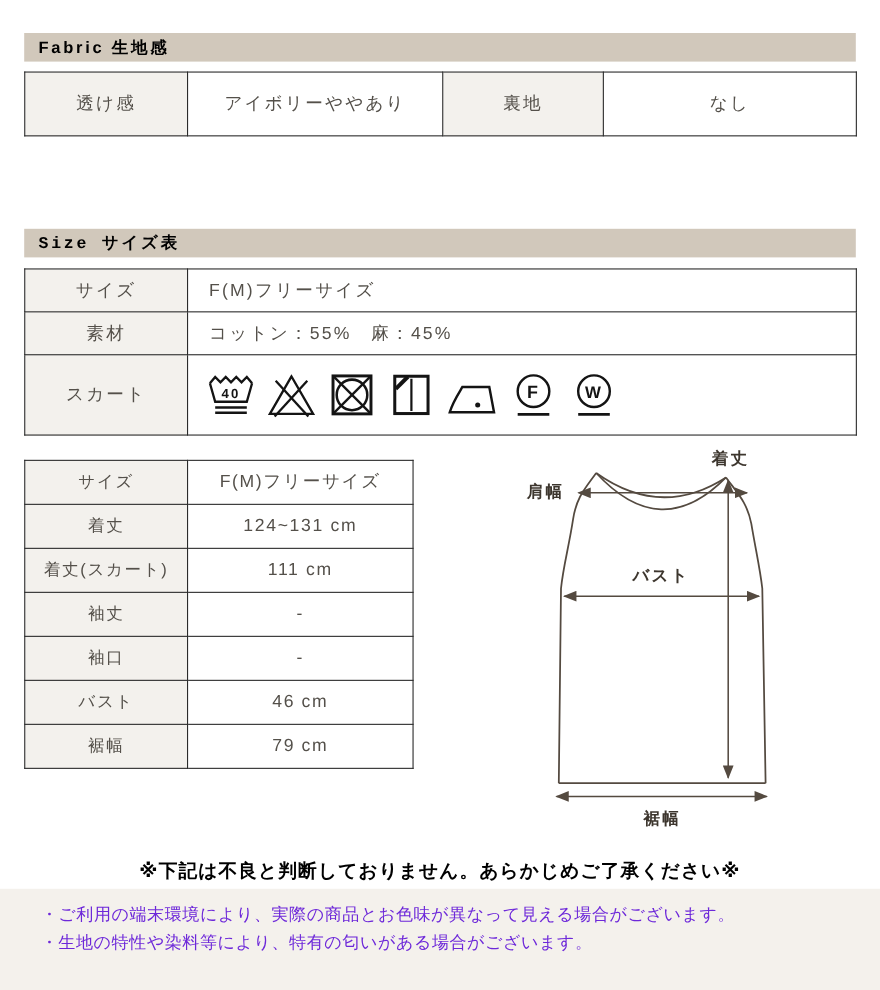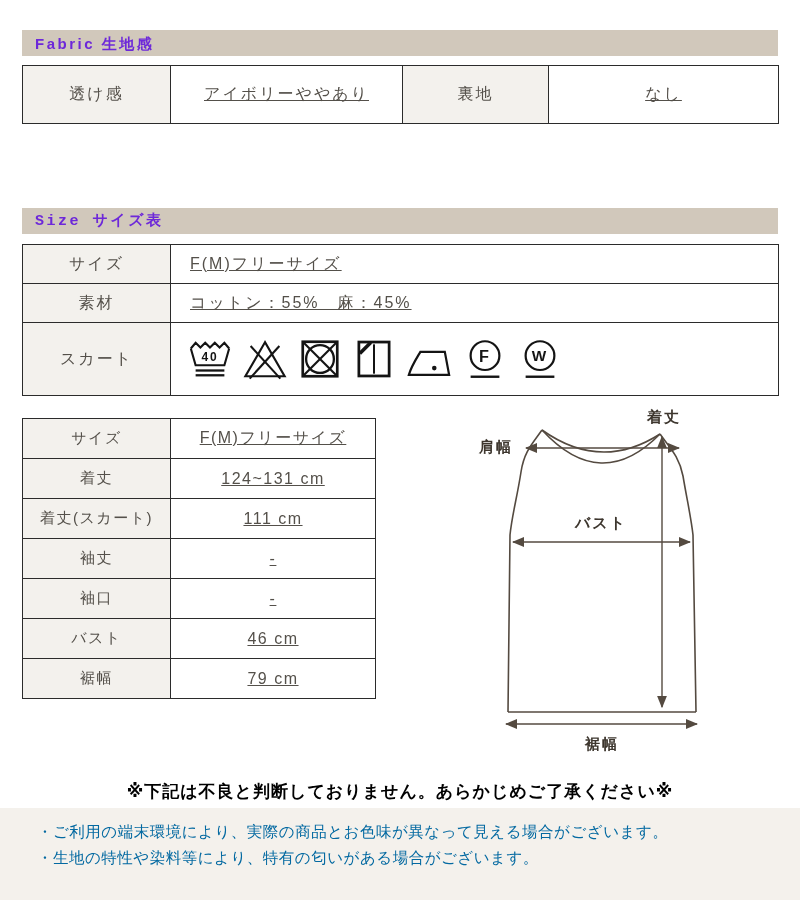--- a/index.html
+++ b/index.html
@@ -1,28 +1,28 @@
 <!DOCTYPE html>
 <html><head>
 <meta charset="utf-8">
 <style>
   html,body{margin:0;padding:0;background:#ffffff;}
   body{font-family:"Liberation Sans","DejaVu Sans",sans-serif;}
   #stage{position:relative;width:800px;height:900px;background:#ffffff;overflow:hidden;}
 
   .section-bar{
     position:absolute;left:22px;width:756px;height:26px;
-    background:#d1c8bb;color:#6d28d9;font-weight:bold;font-size:15px;
+    background:#d1c8bb;color:#000000;font-weight:bold;font-size:15px;
     letter-spacing:2.5px;line-height:27px;padding-left:13px;box-sizing:border-box;
   }
   table{border-collapse:collapse;table-layout:fixed;position:absolute;}
   td{border:1.5px solid #2b2b2b;padding:0;font-size:16px;color:#54504a;
      letter-spacing:2px;text-align:center;vertical-align:middle;}
   td.lbl{background:#f3f1ed;}
-  td.val{background:#ffffff;text-decoration:underline;}
+  td.val{background:#ffffff;}
   td.left{text-align:left;padding-left:19px;}
 
   #fabric-table{left:22px;top:65px;width:756px;}
   #fabric-table td{height:57px;margin-top:46px;}
 
   #size-table{left:22px;top:244px;width:756px;}
   #size-table tr.r1 td,#size-table tr.r2 td{height:38px;}
   #size-table tr.r3 td{height:72px;}
 
   #meas-table{left:22px;top:418px;width:353px;}
@@ -41,21 +41,21 @@
 
   #notice-title{
     position:absolute;left:0;top:780px;width:800px;text-align:center;
     color:#000000;font-size:17px;font-weight:bold;letter-spacing:1px;
   }
   #footer-box{
     position:absolute;left:0;top:808px;width:800px;height:92px;
     background:#f4f1ec;box-sizing:border-box;padding:11px 0 0 37px;
   }
   #footer-box .bullet{
-    font-size:15.5px;color:#0369a1;line-height:26px;letter-spacing:0.5px;
+    font-size:15.5px;color:#6d28d9;line-height:26px;letter-spacing:0.5px;
   }
 </style>
 </head>
 <body>
 
 <div id="stage">
 
   <div class="section-bar" style="top:30px;">
     <span>Fabric 生地感</span>
   </div>

